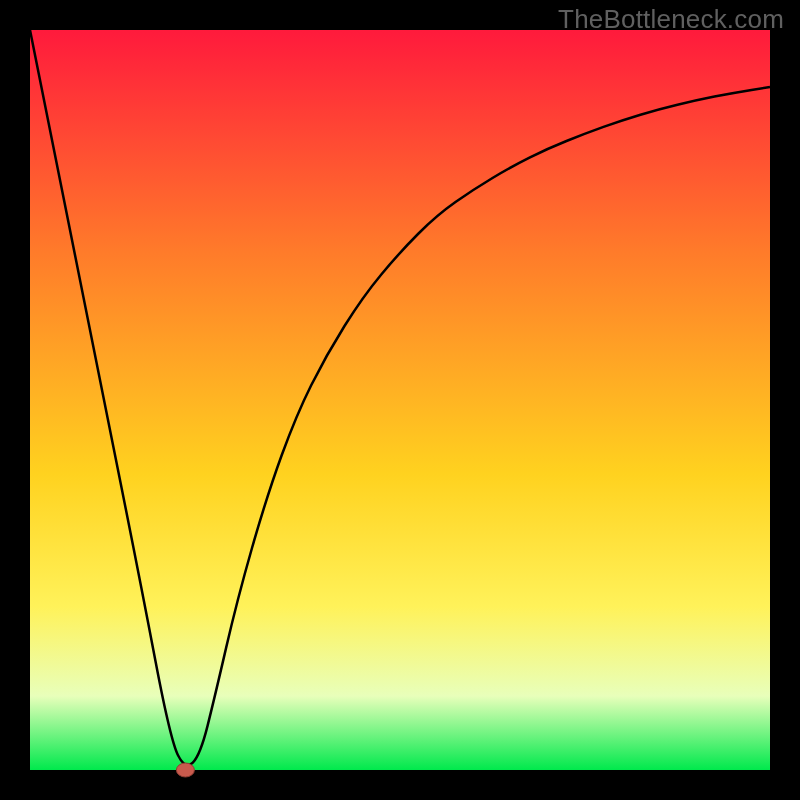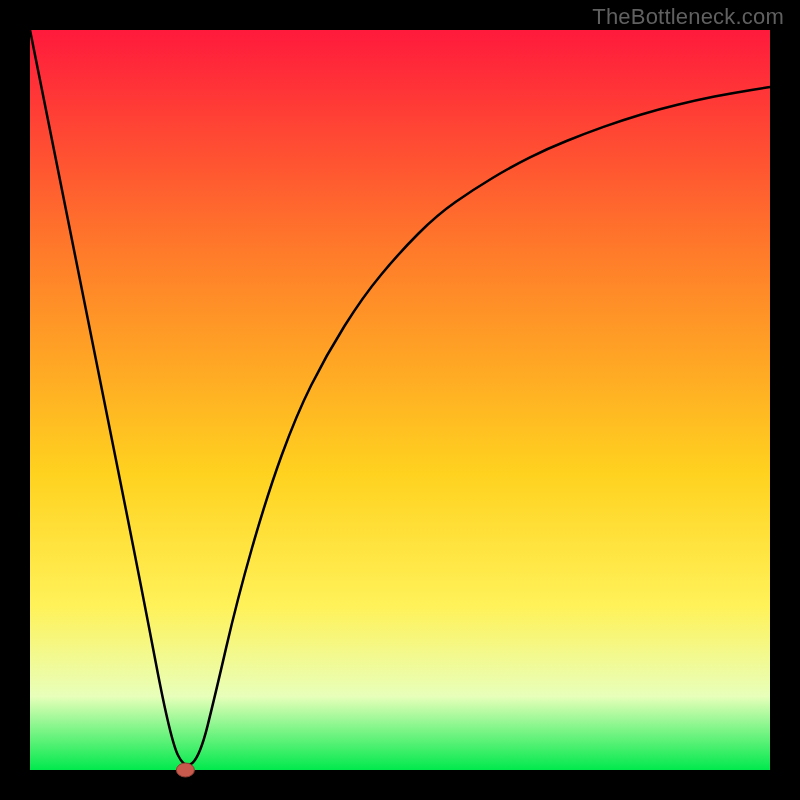--- a/index.html
+++ b/index.html
@@ -1,17 +1,17 @@
 <!DOCTYPE html>
 <html><head>
 <meta charset="utf-8">
 <style>
   html,body{margin:0;padding:0;width:800px;height:800px;overflow:hidden;background:#fff;font-family:Arial,Helvetica,sans-serif}
   .container{position:relative;width:800px;height:800px}
-  .watermark{position:absolute;top:4px;right:16px;font-size:22px;color:#606060;font-weight:400;letter-spacing:.2px}
+  .watermark{position:absolute;top:4px;right:16px;font-size:26px;color:#606060;font-weight:400;letter-spacing:.2px}
   svg{display:block}
 </style>
 </head>
 <body>
 <div class="container">
 
 <div class="watermark">TheBottleneck.com</div>
 
 <svg id="chart-svg" width="800" height="800">
   <defs>

